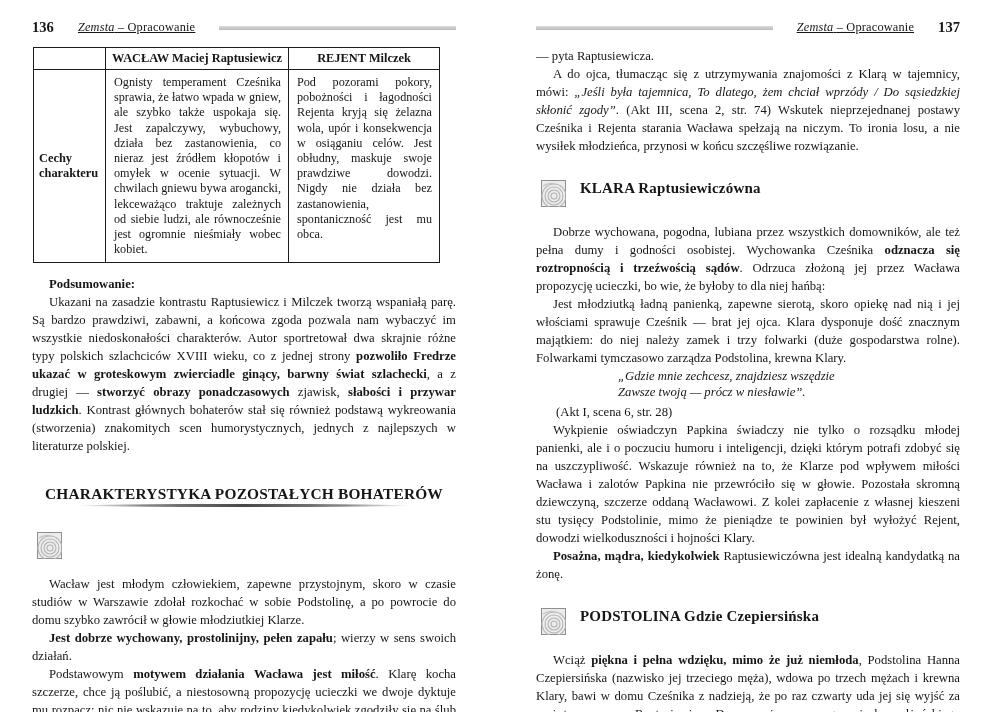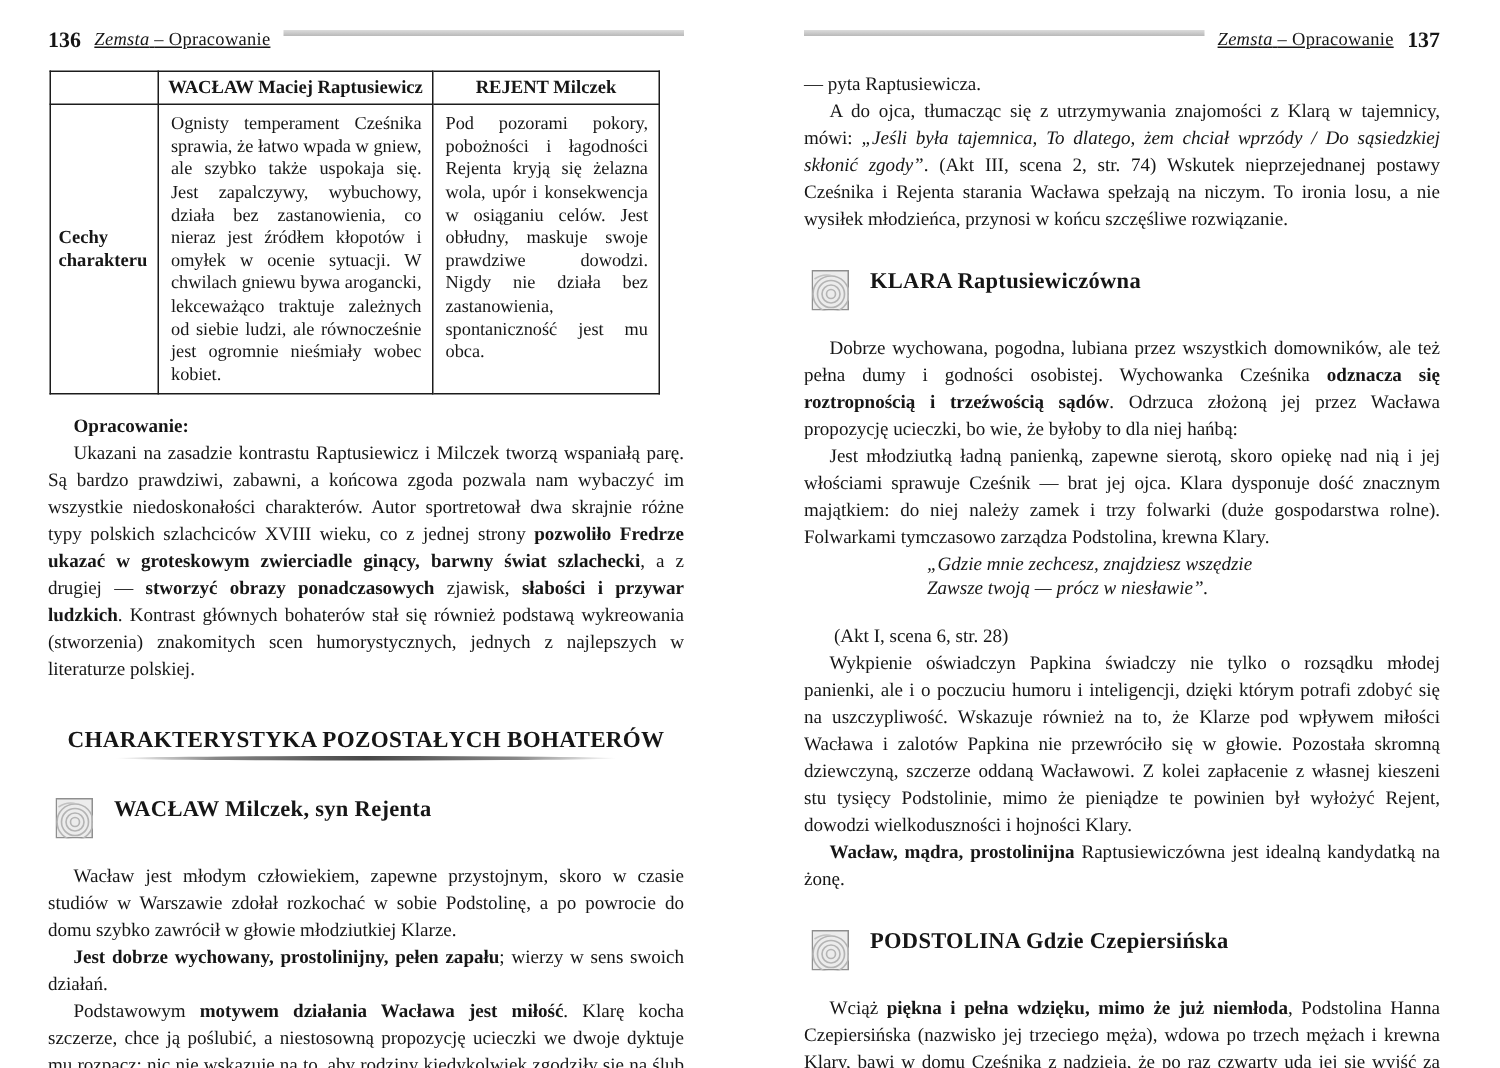--- a/index.html
+++ b/index.html
@@ -7,21 +7,21 @@
     width:1000px;height:712px;position:relative;background:#ffffff;
     font-family:"Liberation Serif","DejaVu Serif",serif;color:#161616;
     overflow:hidden;
   }
   .page{position:absolute;top:0;width:424px;}
   .page-left{left:32px;}
   .page-right{left:536px;}
   .page-inner{padding-top:19px;}
 
   
-  .page-header{display:flex;align-items:flex-start;gap:9px;height:17px;margin-bottom:11px;}
+  .page-header{display:flex;align-items:center;gap:24px;height:17px;margin-bottom:11px;}
   .page-num{font-weight:bold;font-size:14.6px;line-height:17px;}
   .running-title{font-size:12.3px;white-space:nowrap;letter-spacing:.2px;text-decoration:underline;}
   .running-title .it{font-style:italic;}
   .header-rule{flex:1;height:4px;margin-top:1px;background:linear-gradient(#dcdcdc,#b9b9b9);}
 
   
   .char-table{border-collapse:collapse;width:406px;margin:2px 0 12px 1px;table-layout:fixed;}
   .char-table th,.char-table td{border:1px solid #1c1c1c;}
   .char-table th{font-weight:bold;font-size:12.4px;text-align:center;padding:3px 2px;}
   .char-table td.cell-text{font-size:12.2px;line-height:15.2px;text-align:justify;
@@ -37,21 +37,21 @@
   .label-bold{font-weight:bold;}
   .section-heading-wrap{margin:30px 0 24px;text-align:center;}
   .section-heading{font-weight:bold;font-size:15.4px;letter-spacing:.2px;line-height:17px;}
   .section-shadow{height:3px;width:79%;margin:2px auto 0;border-radius:50%;
     background:linear-gradient(90deg,rgba(140,140,140,0) 0%,rgba(95,95,95,.75) 20%,#474747 50%,rgba(95,95,95,.75) 80%,rgba(140,140,140,0) 100%);}
   .sub-heading{display:flex;align-items:flex-start;gap:14px;margin:25px 0 16px;padding-left:5px;}
   .sub-heading .ornament{width:25px;height:27px;flex:none;display:block;}
   .sub-title{font-weight:bold;font-size:15px;line-height:16px;padding-bottom:2px;letter-spacing:.2px;}
   .verse{font-style:italic;font-size:12.7px;line-height:15.8px;margin:2px 0 2px 72px;}
   .page-right .verse{margin-left:82px;}
-  .cite{margin:14px 0 0 0;text-indent:20px;font-size:12.7px;line-height:18px;text-align:left;font-family:Liberation Serif, serif;}
+  .cite{margin:2px 0 0 0;text-indent:20px;font-size:12.7px;line-height:18px;text-align:left;font-family:Liberation Serif, serif;}
 </style>
 </head>
 <body>
 
 <div class="page page-left">
   <div class="page-inner">
     <div class="page-header">
       <span class="page-num">136</span>
       <span class="running-title"><span class="it">Zemsta</span> <span>– Opracowanie</span></span>
       <span class="header-rule"></span>
@@ -73,38 +73,37 @@
       <tbody>
         <tr>
           <td class="row-label">Cechy charakteru</td>
           <td class="cell-text">Ognisty temperament Cześnika sprawia, że łatwo wpada w gniew, ale szybko także uspokaja się. Jest zapalczywy, wybuchowy, działa bez zastanowienia, co nieraz jest źródłem kłopotów i omyłek w ocenie sytuacji. W chwilach gniewu bywa arogancki, lekceważąco traktuje zależnych od siebie ludzi, ale równocześnie jest ogromnie nieśmiały wobec kobiet.</td>
           <td class="cell-text">Pod pozorami pokory, pobożności i łagodności Rejenta kryją się żelazna wola, upór i konsekwencja w osiąganiu celów. Jest obłudny, maskuje swoje prawdziwe dowodzi. Nigdy nie działa bez zastanowienia, spontaniczność jest mu obca.</td>
         </tr>
       </tbody>
     </table>
 
     <div class="page-body">
-        <p class="para label-bold">Opracowanie:</p>
+        <p class="para label-bold">Podsumowanie:</p>
         <p class="para"><span>Ukazani na zasadzie kontrastu Raptusiewicz i Milczek tworzą wspaniałą parę. Są bardzo prawdziwi, zabawni, a końcowa zgoda pozwala nam wybaczyć im wszystkie niedoskonałości charakterów. Autor sportretował dwa skrajnie różne typy polskich szlachciców XVIII wieku, co z jednej strony </span><span class="b">pozwoliło Fredrze ukazać w groteskowym zwierciadle ginący, barwny świat szlachecki</span><span>, a z drugiej — </span><span class="b">stworzyć obrazy ponadczasowych</span><span> zjawisk, </span><span class="b">słabości i przywar ludzkich</span><span>. Kontrast głównych bohaterów stał się również podstawą wykreowania (stworzenia) znakomitych scen humorystycznych, jednych z najlepszych w literaturze polskiej.</span></p>
         <div class="section-heading-wrap">
           <div class="section-heading">CHARAKTERYSTYKA POZOSTAŁYCH BOHATERÓW</div>
           <div class="section-shadow"></div>
         </div>
         <div class="sub-heading">
           <svg class="ornament" viewBox="0 0 25 27">
             <rect x="0.5" y="0.5" width="24" height="26" fill="#ececec" stroke="#8f8f8f"></rect>
             <g fill="none" stroke="#b4b4b4" stroke-width="1.1">
               <circle cx="13" cy="16" r="3"></circle>
               <circle cx="13" cy="16" r="6"></circle>
               <circle cx="13" cy="16" r="9"></circle>
               <circle cx="13" cy="16" r="12"></circle>
               <path d="M2 6 Q8 2 14 4" stroke="#c2c2c2"></path>
             </g>
           </svg>
-          <span class="sub-title">WACŁAW Milczek, syn Rejenta</span>
         </div>
         <p class="para"><span>Wacław jest młodym człowiekiem, zapewne przystojnym, skoro w czasie studiów w Warszawie zdołał rozkochać w sobie Podstolinę, a po powrocie do domu szybko zawrócił w głowie młodziutkiej Klarze.</span></p>
         <p class="para"><span class="b">Jest dobrze wychowany, prostolinijny, pełen zapału</span><span>; wierzy w sens swoich działań.</span></p>
         <p class="para"><span>Podstawowym </span><span class="b">motywem działania Wacława jest miłość</span><span>. Klarę kocha szczerze, chce ją poślubić, a niestosowną propozycję ucieczki we dwoje dyktuje mu rozpacz: nic nie wskazuje na to, aby rodziny kiedykolwiek zgodziły się na ślub zakochanej pary. Rejentowicz próbuje więc różnych metod i sposobów, aby połączyć się z ukochaną. Przede wszystkim chce nakłonić Cześnika i Rejenta do pojednania:</span></p>
       </div>
   </div>
 </div>
 
 <div class="page page-right">
   <div class="page-inner">
@@ -131,21 +130,21 @@
           <span class="sub-title">KLARA Raptusiewiczówna</span>
         </div>
         <p class="para"><span>Dobrze wychowana, pogodna, lubiana przez wszystkich domowników, ale też pełna dumy i godności osobistej. Wychowanka Cześnika </span><span class="b">odznacza się roztropnością i trzeźwością sądów</span><span>. Odrzuca złożoną jej przez Wacława propozycję ucieczki, bo wie, że byłoby to dla niej hańbą:</span></p>
         <p class="para"><span>Jest młodziutką ładną panienką, zapewne sierotą, skoro opiekę nad nią i jej włościami sprawuje Cześnik — brat jej ojca. Klara dysponuje dość znacznym majątkiem: do niej należy zamek i trzy folwarki (duże gospodarstwa rolne). Folwarkami tymczasowo zarządza Podstolina, krewna Klary.</span></p>
         <div class="verse">
           <div>„Gdzie mnie zechcesz, znajdziesz wszędzie</div>
           <div>Zawsze twoją — prócz w niesławie”.</div>
         </div>
         <p class="cite">(Akt I, scena 6, str. 28)</p>
         <p class="para"><span>Wykpienie oświadczyn Papkina świadczy nie tylko o rozsądku młodej panienki, ale i o poczuciu humoru i inteligencji, dzięki którym potrafi zdobyć się na uszczypliwość. Wskazuje również na to, że Klarze pod wpływem miłości Wacława i zalotów Papkina nie przewróciło się w głowie. Pozostała skromną dziewczyną, szczerze oddaną Wacławowi. Z kolei zapłacenie z własnej kieszeni stu tysięcy Podstolinie, mimo że pieniądze te powinien był wyłożyć Rejent, dowodzi wielkoduszności i hojności Klary.</span></p>
-        <p class="para"><span class="b">Wacław, mądra, prostolinijna</span><span> Raptusiewiczówna jest idealną kandydatką na żonę.</span></p>
+        <p class="para"><span class="b">Posażna, mądra, kiedykolwiek</span><span> Raptusiewiczówna jest idealną kandydatką na żonę.</span></p>
         <div class="sub-heading">
           <svg class="ornament" viewBox="0 0 25 27">
             <rect x="0.5" y="0.5" width="24" height="26" fill="#ececec" stroke="#8f8f8f"></rect>
             <g fill="none" stroke="#b4b4b4" stroke-width="1.1">
               <circle cx="13" cy="16" r="3"></circle>
               <circle cx="13" cy="16" r="6"></circle>
               <circle cx="13" cy="16" r="9"></circle>
               <circle cx="13" cy="16" r="12"></circle>
               <path d="M2 6 Q8 2 14 4" stroke="#c2c2c2"></path>
             </g>

